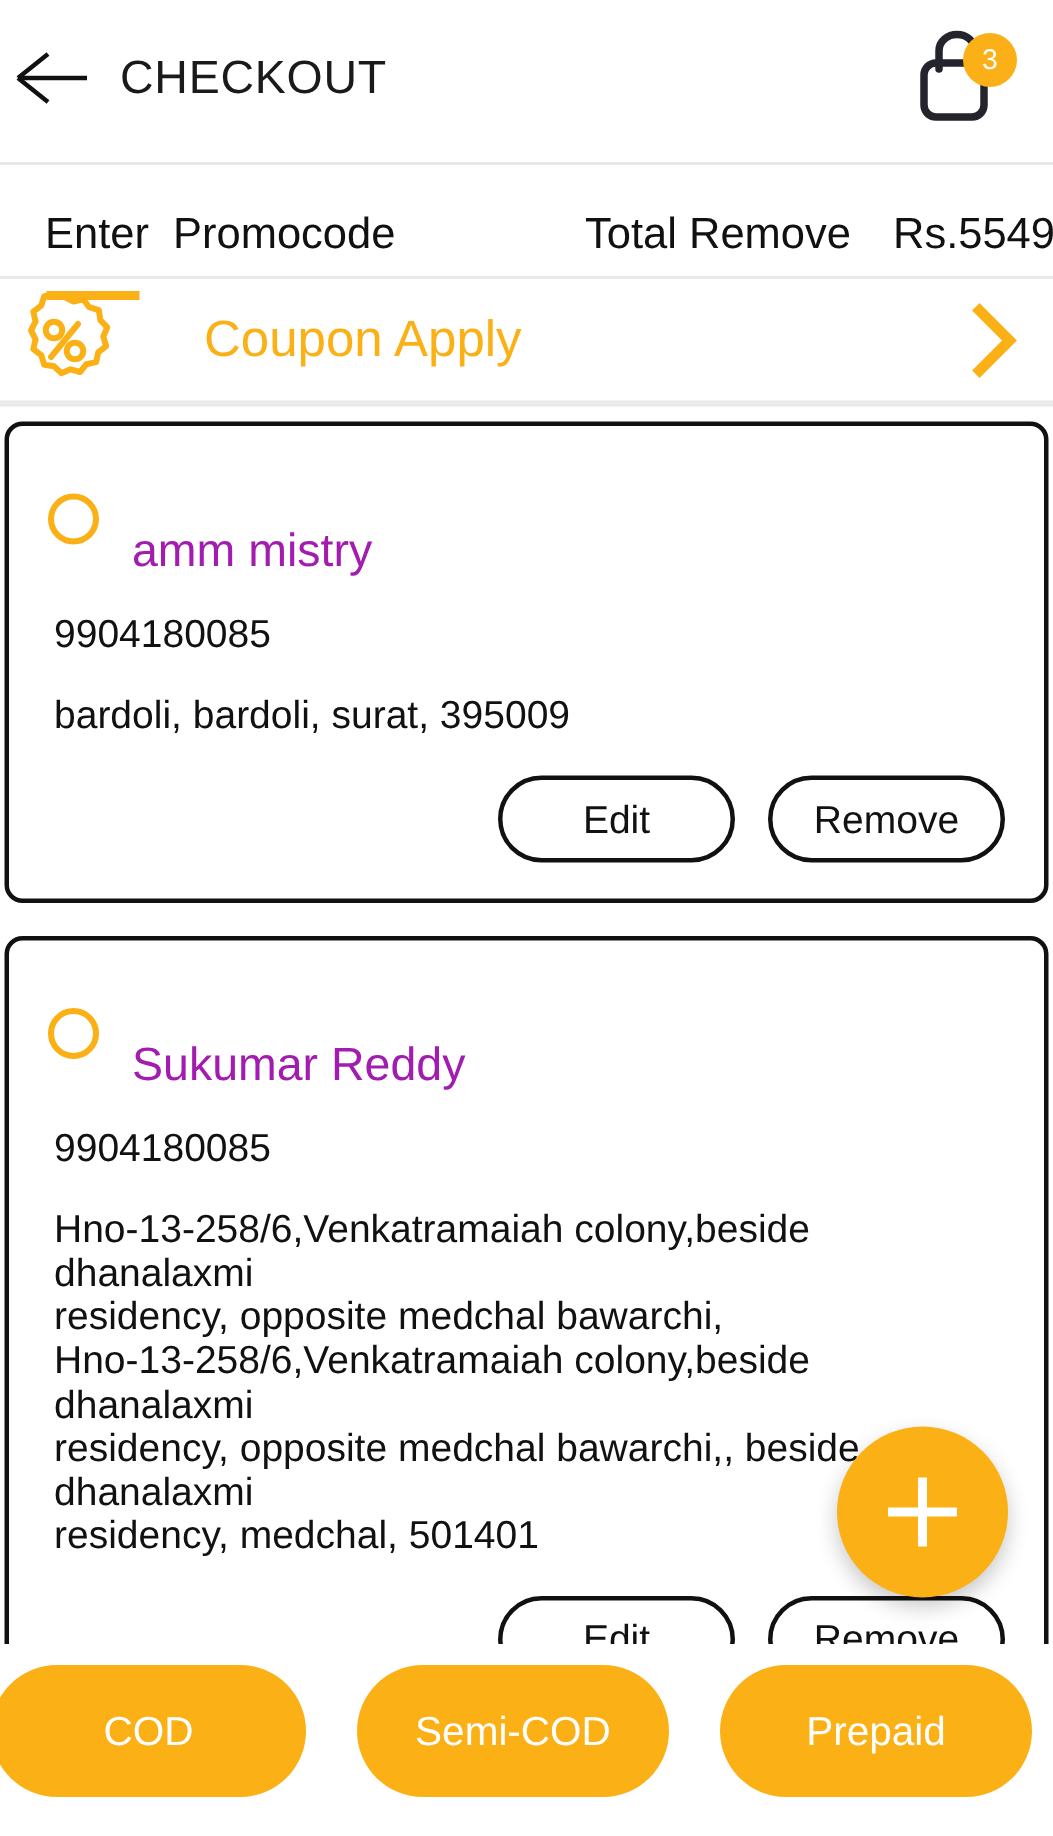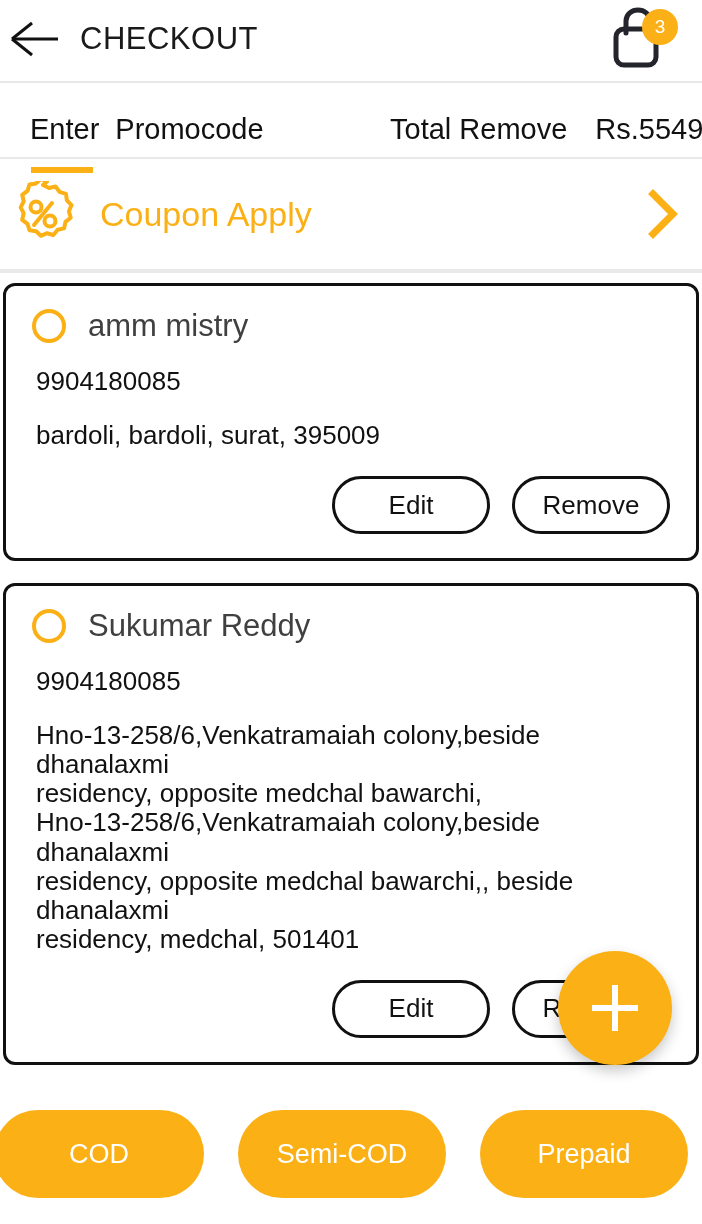--- a/index.html
+++ b/index.html
@@ -18,21 +18,21 @@
   .screen {
     width: 702px;
     height: 1224px;
     position: relative;
     overflow: hidden;
     background: #ffffff;
   }
 
   
   .header {
-    height: 83px;
+    height: 110px;
     display: flex;
     align-items: center;
     padding: 0 22px 4px 6px;
     box-sizing: border-box;
     border-bottom: 2px solid #e8e8e8;
     background: #fff;
     position: relative;
   }
   .back-btn {
     width: 58px;
@@ -161,25 +161,26 @@
     font-family: "Liberation Sans", sans-serif;
   }
   .divider {
     height: 2px;
     background: #e9e9e9;
     width: 100%;
   }
 
   
   .coupon-row {
-    height: 110px;
+    height: 81px;
     display: flex;
     align-items: center;
     padding: 0 22px 0 10px;
     box-sizing: border-box;
+    gap: 36px;
   }
   .coupon-label {
     font-size: 34px;
     color: #FBB016;
     margin-left: 24px;
     font-weight: 400;
   }
   .coupon-spacer { flex: 1 1 auto; }
 
   
@@ -230,22 +231,23 @@
     width: 34px;
     height: 34px;
     border-radius: 50%;
     border: 4px solid #FBB016;
     background: #fff;
     box-sizing: border-box;
     flex: none;
   }
   .addr-name {
     font-size: 31px;
-    color: #404040;
+    color: #a21caf;
     margin-left: 22px;
+    margin-top: 43px;
   }
   .addr-phone {
     font-size: 26px;
     color: #111;
     margin: 22px 0 0 4px;
   }
   .addr-text {
     font-size: 26px;
     color: #111;
     margin: 24px 0 0 4px;

